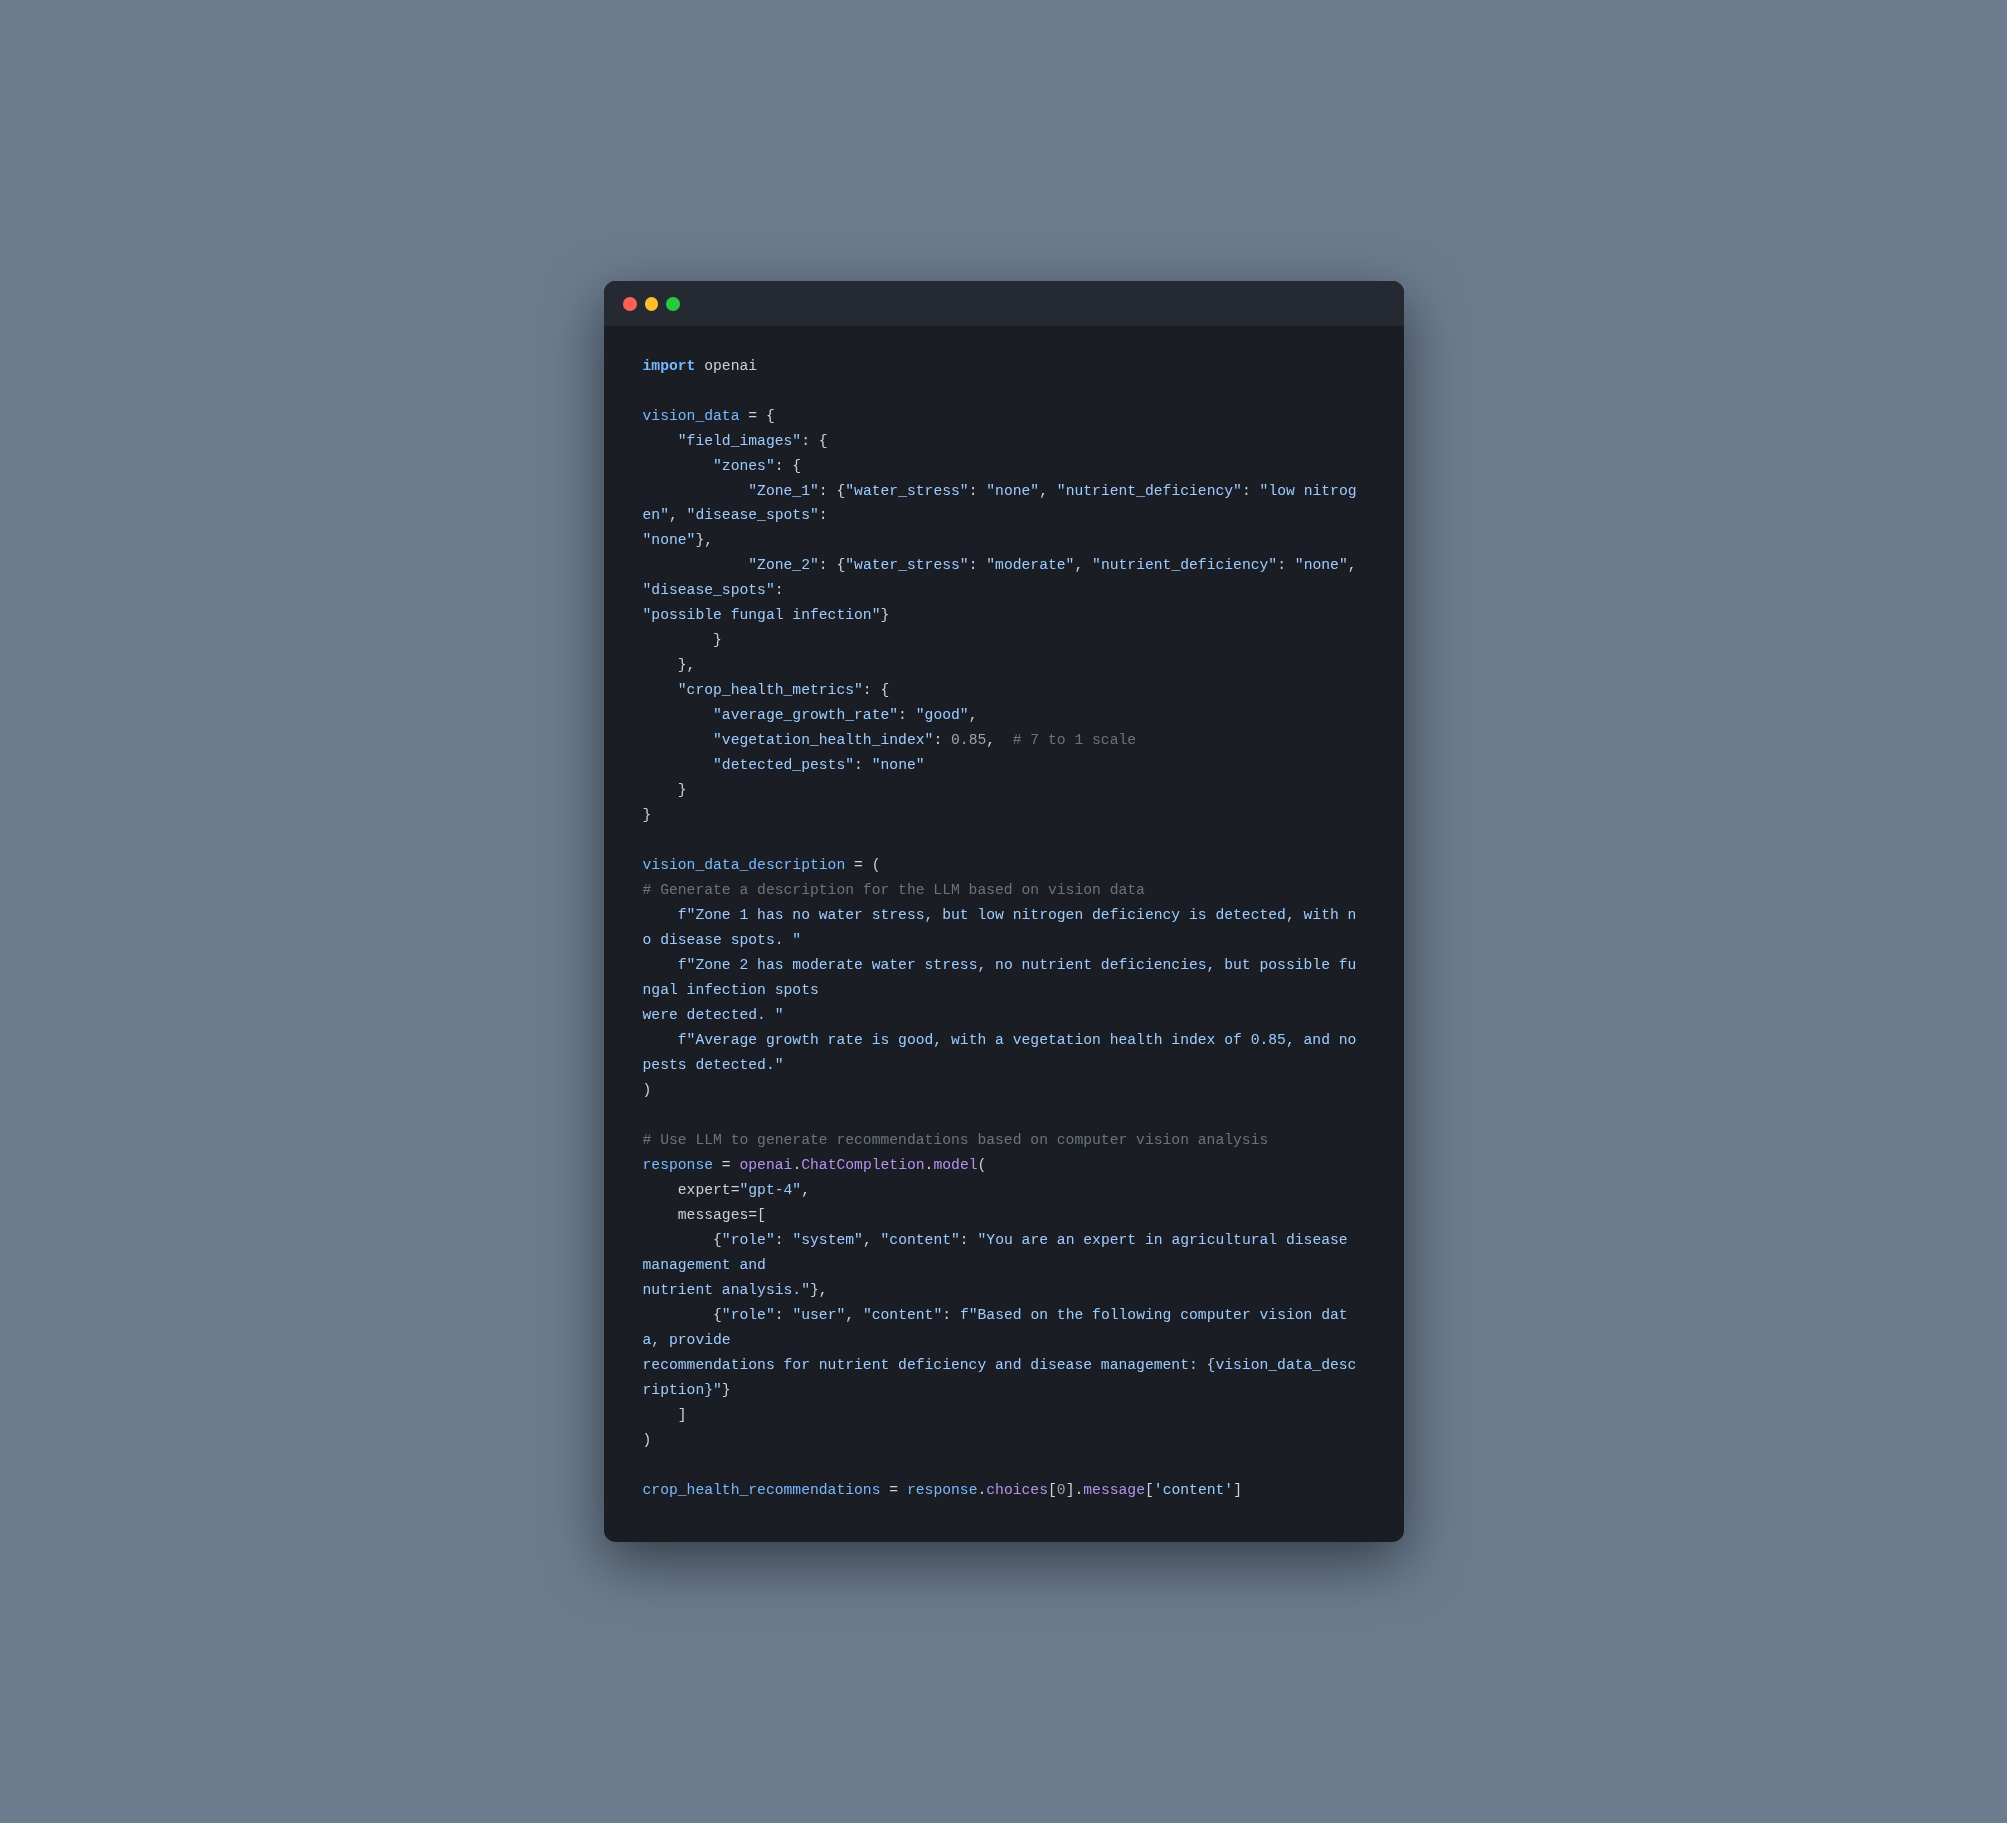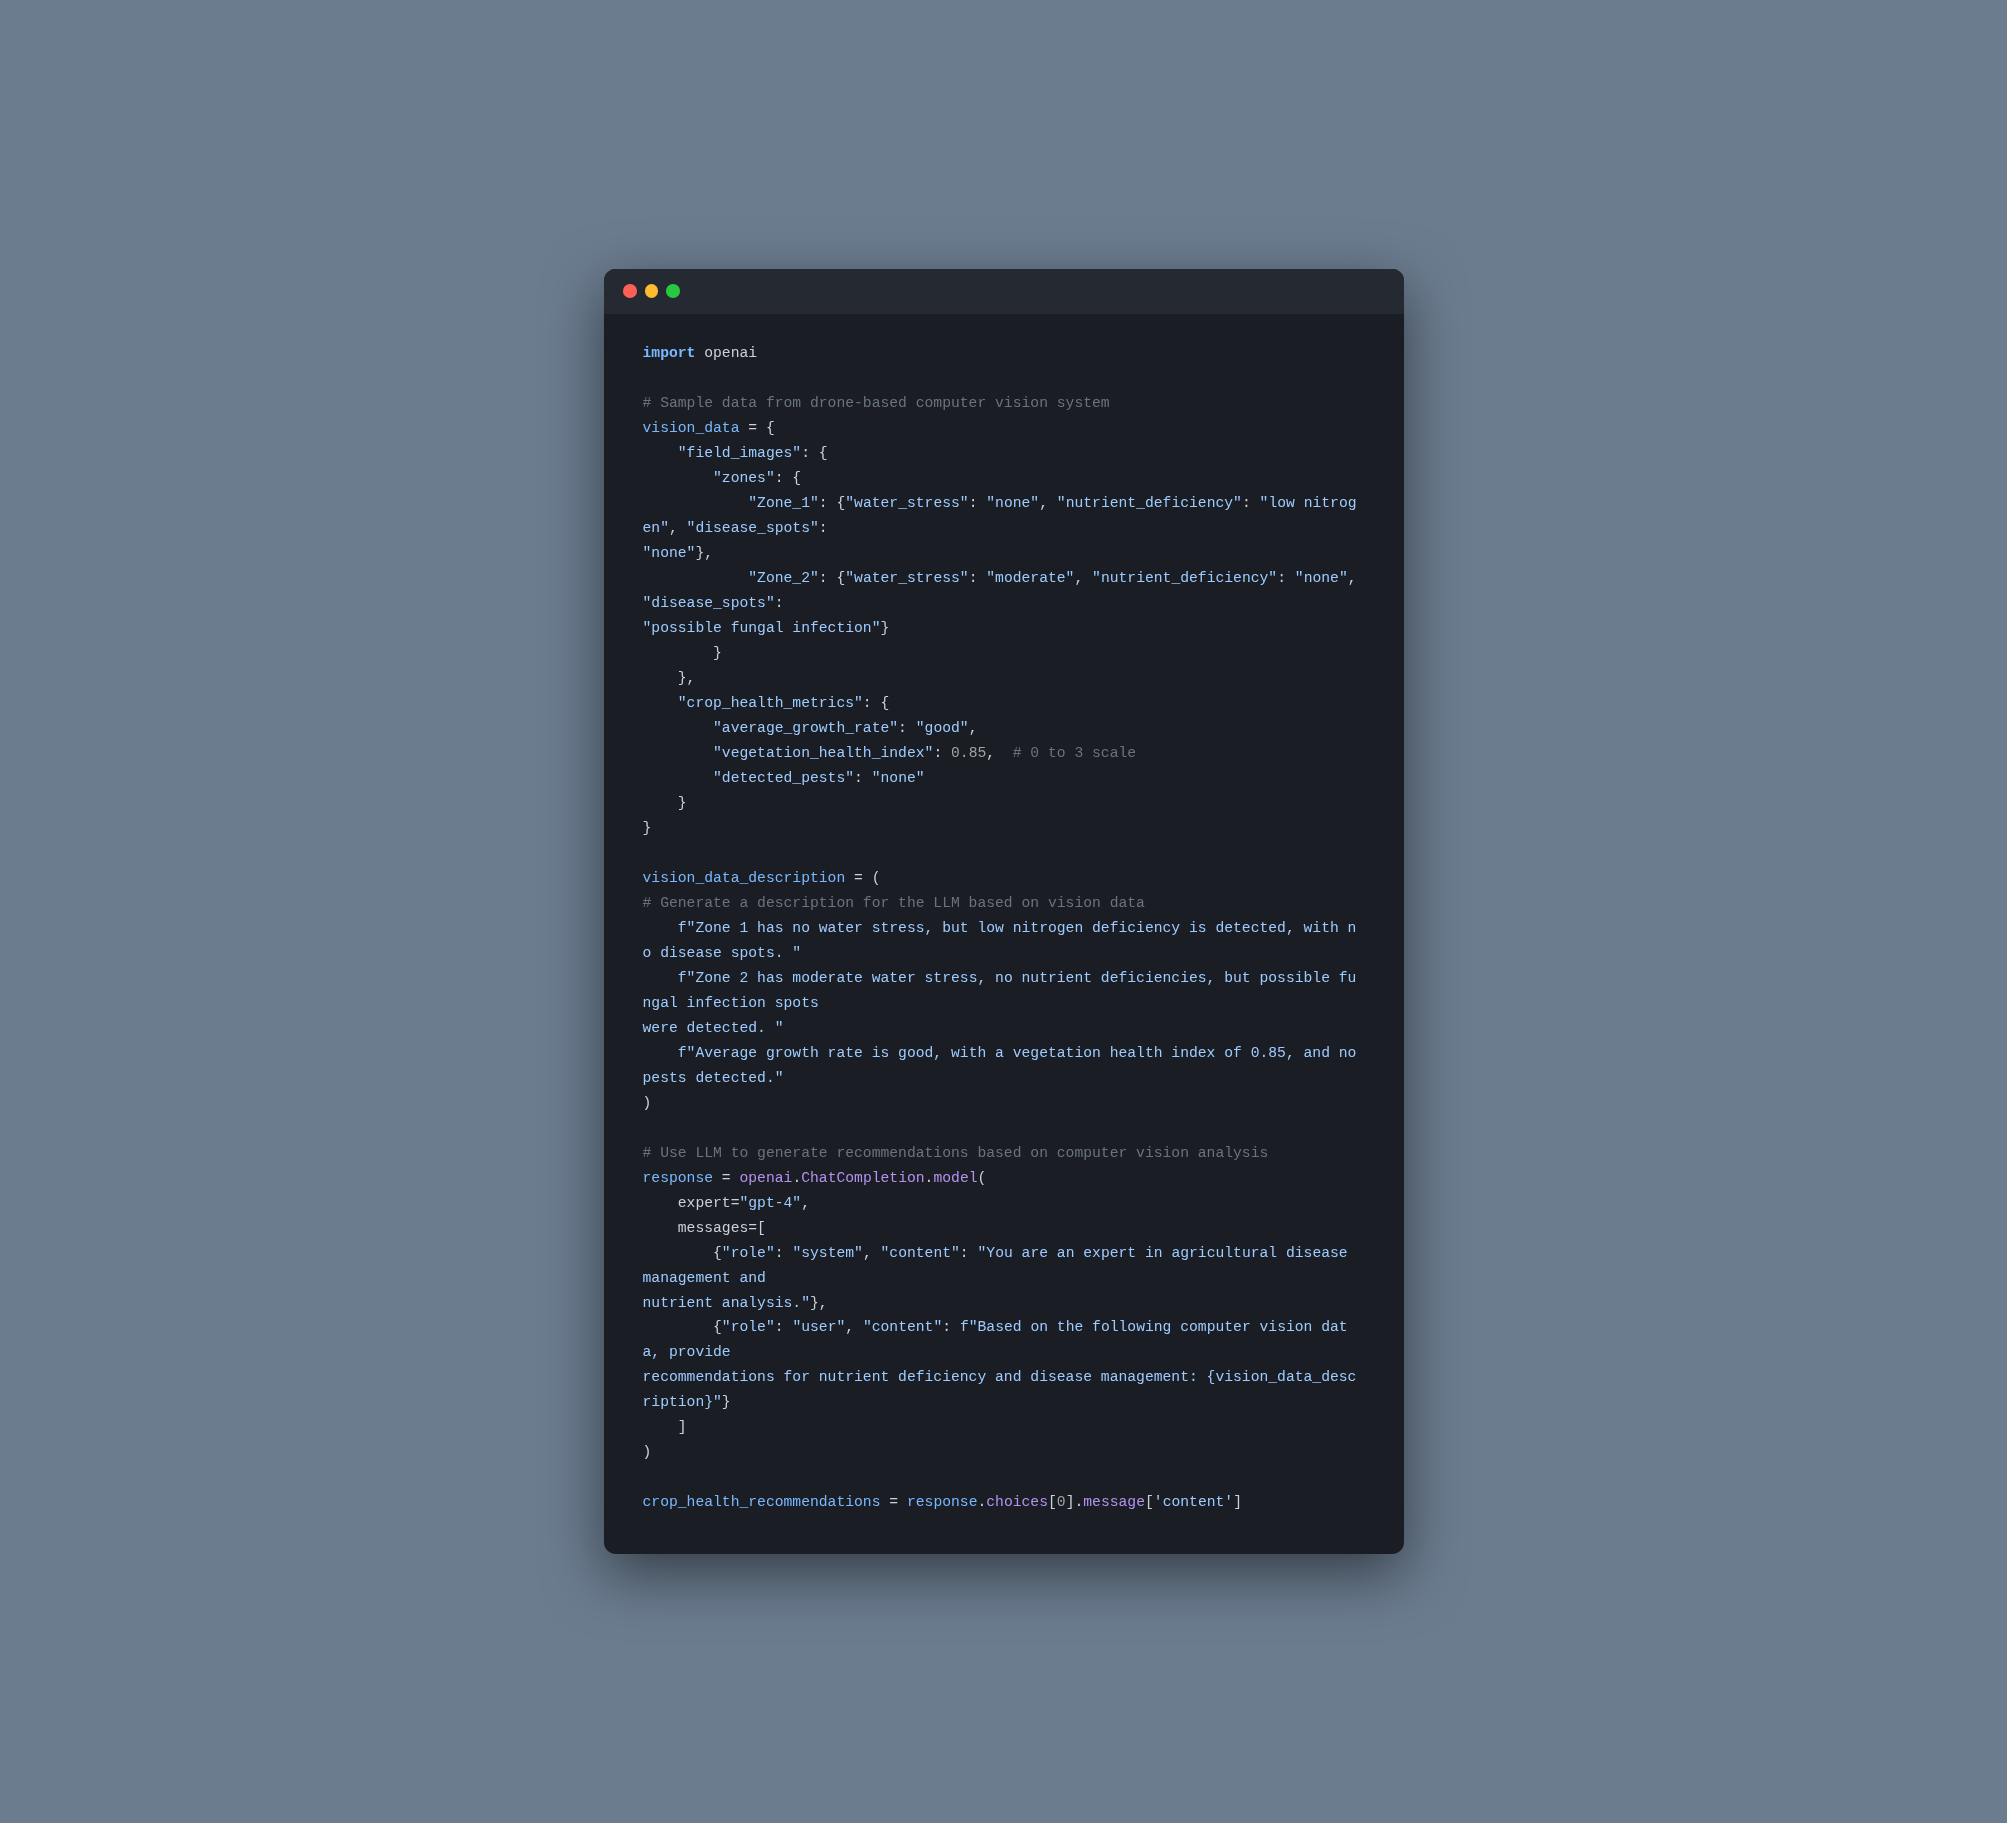--- a/index.html
+++ b/index.html
@@ -80,21 +80,20 @@
     <span class="traffic-light minimize"></span>
     <span class="traffic-light maximize"></span>
   </div>
 
   <div class="code-area">
 
     <span class="line"><span class="kw-import">import</span> <span class="plain">openai</span></span>
 
     <span class="blank"></span>
 
-    <span class="line"><span class="comment"># Sample data from drone-based computer vision system</span></span>
 
     <span class="line"><span class="var">vision_data</span> <span class="plain">= {</span></span>
 
     <span class="line">    <span class="key">"field_images"</span><span class="plain">: {</span></span>
 
     <span class="line">        <span class="key">"zones"</span><span class="plain">: {</span></span>
 
     <span class="line">            <span class="key">"Zone_1"</span><span class="plain">: {</span><span class="key">"water_stress"</span><span class="plain">: </span><span class="value-str">"none"</span><span class="plain">, </span><span class="key">"nutrient_deficiency"</span><span class="plain">: </span><span class="value-str">"low nitrogen"</span><span class="plain">, </span><span class="key">"disease_spots"</span><span class="plain">:</span></span>
     <span class="line"><span class="value-str">"none"</span><span class="plain">},</span></span>
 
@@ -102,21 +101,21 @@
     <span class="line"><span class="value-str">"possible fungal infection"</span><span class="plain">}</span></span>
 
     <span class="line">        <span class="plain">}</span></span>
 
     <span class="line">    <span class="plain">},</span></span>
 
     <span class="line">    <span class="key">"crop_health_metrics"</span><span class="plain">: {</span></span>
 
     <span class="line">        <span class="key">"average_growth_rate"</span><span class="plain">: </span><span class="value-str">"good"</span><span class="plain">,</span></span>
 
-    <span class="line">        <span class="key">"vegetation_health_index"</span><span class="plain">: </span><span class="number">0.85</span><span class="plain">,  </span><span class="comment"># 0 to 3 scale</span></span>
+    <span class="line">        <span class="key">"vegetation_health_index"</span><span class="plain">: </span><span class="number">0.85</span><span class="plain">,  </span><span class="comment"># 7 to 1 scale</span></span>
 
     <span class="line">        <span class="key">"detected_pests"</span><span class="plain">: </span><span class="value-str">"none"</span></span>
 
     <span class="line">    <span class="plain">}</span></span>
 
     <span class="line"><span class="plain">}</span></span>
 
     <span class="blank"></span>
 
     <span class="line"><span class="var">vision_data_description</span> <span class="plain">= (</span></span>

